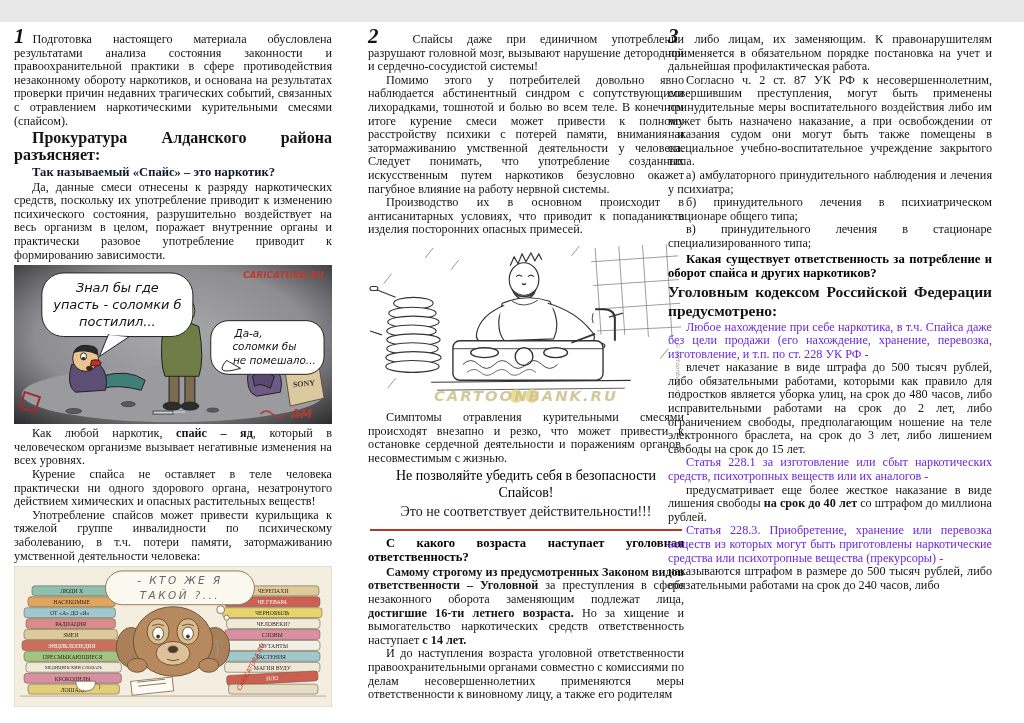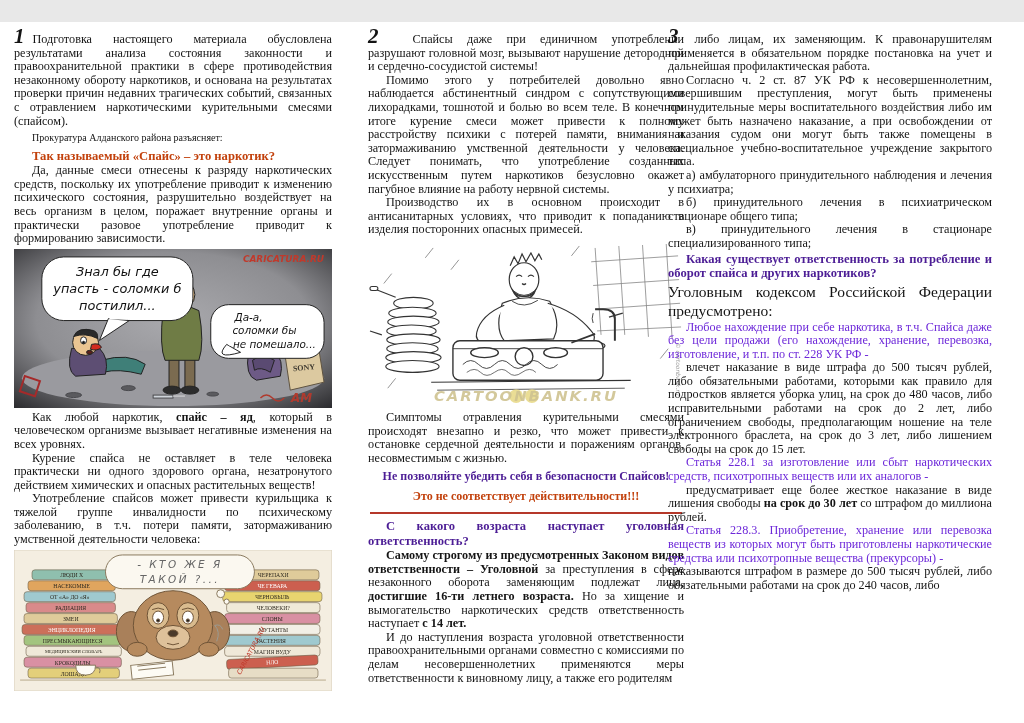--- a/index.html
+++ b/index.html
@@ -7,28 +7,28 @@
         font-family:"Liberation Serif", serif;color:#141414;margin-top:22px;}
   .col{position:absolute;top:8px;}
   #col1{left:14px;width:318px;}
   #col2{left:368px;width:316px;}
   #col3{left:668px;width:324px;}
   p.body{margin:0;font-size:12.2px;line-height:13.6px;text-align:justify;}
   p.ind{text-indent:18px;}
   .bignum{font-size:21px;font-weight:bold;font-style:italic;line-height:13px;margin-right:8px;}
   .num2{margin-right:34px;}
   .num3{margin-right:16px;}
-  .bh{font-weight:normal;font-size:10px;line-height:16.5px;text-indent:18px;margin:2px 0;text-align:justify;}
-  .red{color:#c2410c;}
-  .brick{color:#4c1d95;}
+  .bh{font-weight:bold;font-size:16px;line-height:16.5px;text-indent:18px;margin:2px 0;text-align:justify;}
+  .red{color:#0f172a;}
+  .brick{color:#000000;}
   .blue{color:#6d28d9;}
   .qhead{font-weight:bold;font-size:12.6px;line-height:14.5px;text-indent:18px;margin:1px 0;text-align:justify;}
-  .warn{font-weight:bold;font-size:12px;line-height:16.5px;text-align:center;margin:3px 0 0;}
+  .warn{font-weight:normal;font-size:14px;line-height:16.5px;text-align:center;margin:3px 0 0;}
   .sep{border:none;border-top:2.5px solid #b5382a;margin:8px 2px 5px;}
-  .bigbold{font-weight:normal;font-size:15.5px;line-height:19px;text-align:justify;margin:1px 0;}
+  .bigbold{font-weight:bold;font-size:15.5px;line-height:19px;text-align:justify;margin:1px 0;}
   .cart{margin:3px 0;}
   svg{display:block;}
   svg text{font-family:"Liberation Serif", serif;}
   .bub{font-family:"DejaVu Sans", sans-serif;font-style:italic;}
 </style>
 </head>
 <body>
 
 <div class="page">
 
@@ -309,18 +309,18 @@
     <p class="body"><span class="bignum num3">3</span><span>либо лицам, их заменяющим. К правонарушителям применяется в обязательном порядке постановка на учет и дальнейшая профилактическая работа.</span></p>
     <p class="body ind">Согласно ч. 2 ст. 87 УК РФ к несовершеннолетним, совершившим преступления, могут быть применены принудительные меры воспитательного воздействия либо им может быть назначено наказание, а при освобождении от наказания судом они могут быть также помещены в специальное учебно-воспитательное учреждение закрытого типа.</p>
     <p class="body ind">а) амбулаторного принудительного наблюдения и лечения у психиатра;</p>
     <p class="body ind">б) принудительного лечения в психиатрическом стационаре общего типа;</p>
     <p class="body ind">в) принудительного лечения в стационаре специализированного типа;</p>
     <p class="qhead brick">Какая существует ответственность за потребление и оборот спайса и других наркотиков?</p>
     <p class="bigbold">Уголовным кодексом Российской Федерации предусмотрено:</p>
     <p class="body ind blue">Любое нахождение при себе наркотика, в т.ч. Спайса даже без цели продажи (его нахождение, хранение, перевозка, изготовление, и т.п. по ст. 228 УК РФ -</p>
     <p class="body ind">влечет наказание в виде штрафа до 500 тысяч рублей, либо обязательными работами, которыми как правило для подростков является уборка улиц, на срок до 480 часов, либо исправительными работами на срок до 2 лет, либо ограничением свободы, предполагающим ношение на теле электронного браслета, на срок до 3 лет, либо лишением свободы на срок до 15 лет.</p>
     <p class="body ind blue">Статья 228.1 за изготовление или сбыт наркотических средств, психотропных веществ или их аналогов -</p>
-    <p class="body ind"><span>предусматривает еще более жесткое наказание в виде лишения свободы </span><b>на срок до 30 лет</b><span> со штрафом до миллиона рублей.</span></p>
+    <p class="body ind"><span>предусматривает еще более жесткое наказание в виде лишения свободы </span><b>на срок до 40 лет</b><span> со штрафом до миллиона рублей.</span></p>
     <p class="body ind blue">Статья 228.3. Приобретение, хранение или перевозка веществ из которых могут быть приготовлены наркотические средства или психотропные вещества (прекурсоры) -</p>
     <p class="body">наказываются штрафом в размере до 500 тысяч рублей, либо обязательными работами на срок до 240 часов, либо</p>
   </div>
 
 </div>
 
 </body></html>

